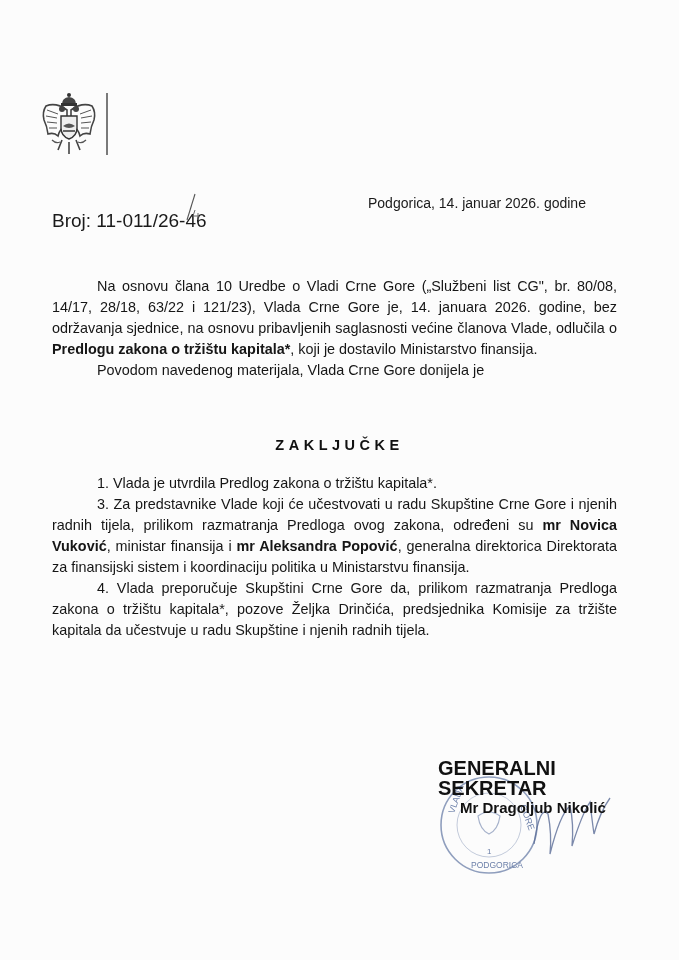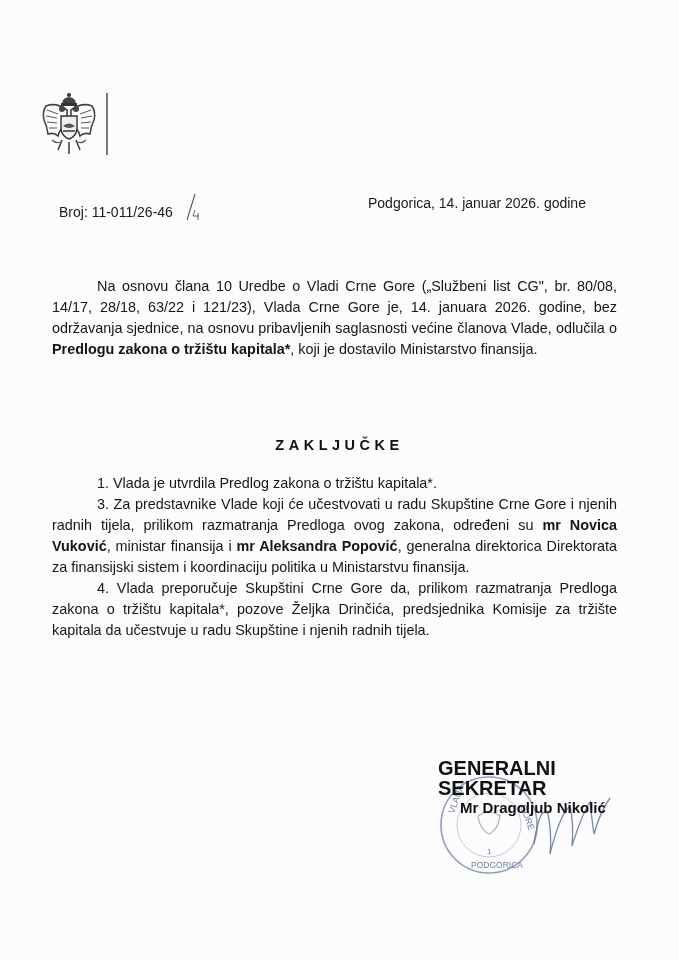--- a/index.html
+++ b/index.html
@@ -57,23 +57,22 @@
     .ref-row {
       position: absolute;
       top: 192px;
       left: 52px;
       right: 62px;
       height: 32px;
     }
     .ref-number {
       position: absolute;
       left: 0;
-      top: 12px;
-      font-size: 14px;
-      margin-left: 7px;
+      top: 18px;
+      font-size: 19px;
     }
     .ref-hand {
       position: absolute;
       left: 131px;
       top: 0px;
       width: 20px;
       height: 30px;
     }
     .ref-date {
       position: absolute;
@@ -186,20 +185,21 @@
     <span class="ref-number">Broj: 11-011/26-46</span>
     <svg class="ref-hand" viewBox="0 0 20 30">
       <path d="M12 2 L4 28" stroke="#555" stroke-width="1.1" fill="none"></path>
       <path d="M12 18 L10 24 L16 24 M15 21 L15 28" stroke="#666" stroke-width="1" fill="none"></path>
     </svg>
     <span class="ref-date">Podgorica, 14. januar 2026. godine</span>
   </div>
 
   <div class="body-text intro">
     <p class="para"><span>Na osnovu člana 10 Uredbe o Vladi Crne Gore („Službeni list CG", br. 80/08, 14/17, 28/18, 63/22 i 121/23), Vlada Crne Gore je, 14. januara 2026. godine, bez održavanja sjednice, na osnovu pribavljenih saglasnosti većine članova Vlade, odlučila o </span><b>Predlogu zakona o tržištu kapitala*</b><span>, koji je dostavilo Ministarstvo finansija.</span></p>
+    <p class="para">Povodom navedenog materijala, Vlada Crne Gore donijela je</p>
   </div>
 
   <div class="title">ZAKLJUČKE</div>
 
   <div class="body-text conclusions">
     <p class="para">1. Vlada je utvrdila Predlog zakona o tržištu kapitala*.</p>
     <p class="para"><span>3. Za predstavnike Vlade koji će učestvovati u radu Skupštine Crne Gore i njenih radnih tijela, prilikom razmatranja Predloga ovog zakona, određeni su </span><b>mr Novica Vuković</b><span>, ministar finansija i </span><b>mr Aleksandra Popović</b><span>, generalna direktorica Direktorata za finansijski sistem i koordinaciju politika u Ministarstvu finansija.</span></p>
     <p class="para">4. Vlada preporučuje Skupštini Crne Gore da, prilikom razmatranja Predloga zakona o tržištu kapitala*, pozove Željka Drinčića, predsjednika Komisije za tržište kapitala da učestvuje u radu Skupštine i njenih radnih tijela.</p>
   </div>
 

